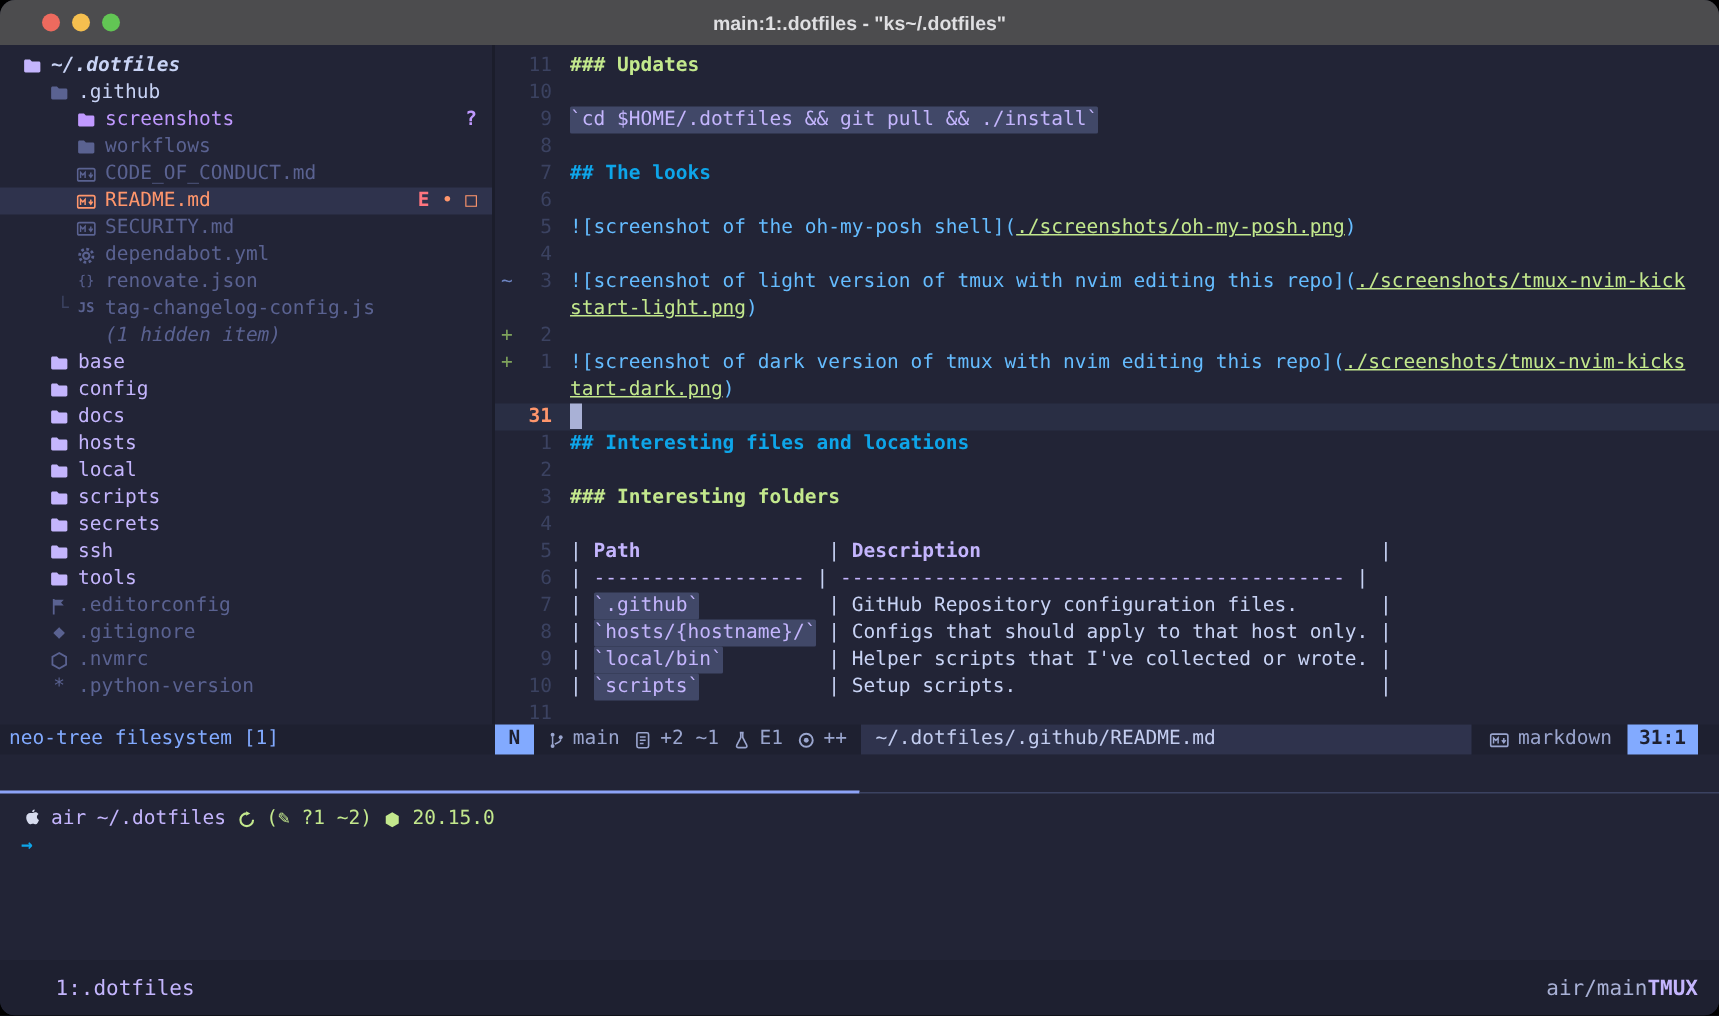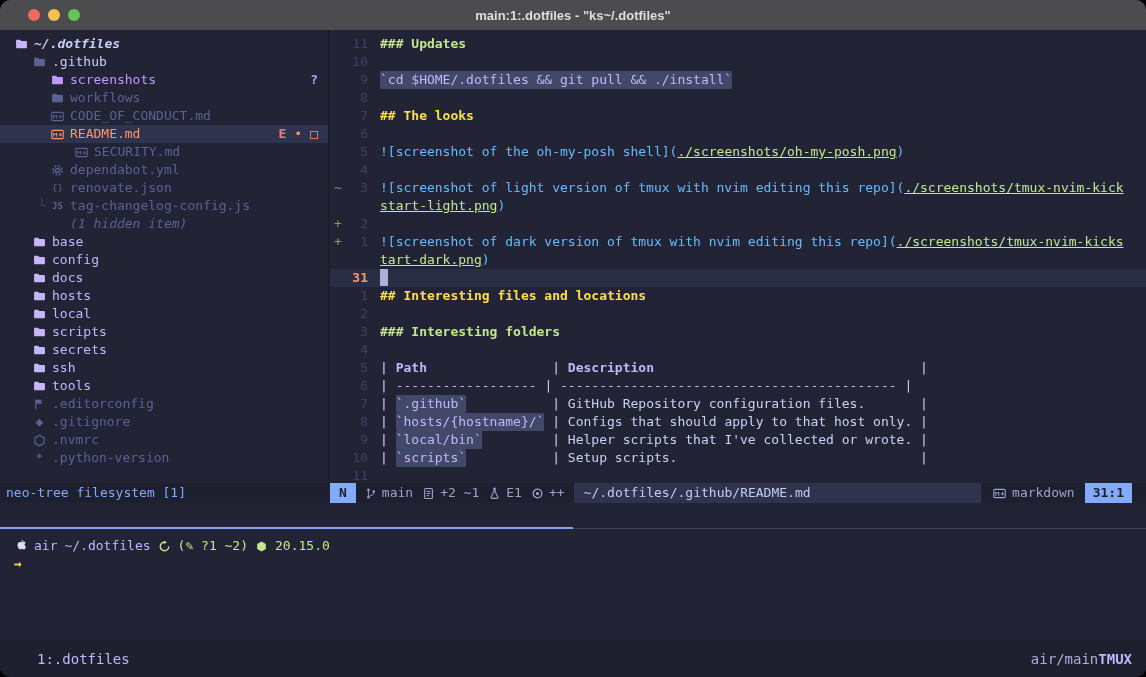--- a/index.html
+++ b/index.html
@@ -25,21 +25,21 @@
              background:#1e2030;color:#82aaff;padding-left:6px;box-sizing:border-box;}
   .vsplit{position:absolute;top:0;left:328px;width:2px;height:453px;background:#1b1d2b;}
   
   .editor{position:absolute;top:5px;left:330px;width:816px;height:448px;overflow:hidden;}
   .ed-row{height:18px;display:flex;white-space:pre;position:relative;}
   .ed-row.cursorline{background:#292e44;}
   .ed-sign{width:14px;padding-left:4px;box-sizing:border-box;flex:none;}
   .ed-num{width:24px;text-align:right;color:#3b4261;margin-right:12px;flex:none;}
   .cursor{display:inline-block;width:8px;height:17px;background:#a9b1d6;vertical-align:top;}
   
-  .green{color:#c3e88d}.yellow{color:#fde047}.orange{color:#ff966c}.red{color:#ff757f}
+  .green{color:#c3e88d}.yellow{color:#0ea5e9}.orange{color:#ff966c}.red{color:#ff757f}
   .purple{color:#c099ff}.blue{color:#c4b5fd}.cyan{color:#65bcff}.fg{color:#c8d3f5}
   .dim{color:#5a6291}.white{color:#d7dcee}.bold{font-weight:bold}.italic{font-style:italic}
   .underline{text-decoration:underline}.codebg{background:#414868;border-radius:1px}
   .sign-add{color:#7fa35c}.sign-change{color:#6d84c2}
   
   .statusline{position:absolute;left:330px;right:0;top:453px;height:20px;line-height:20px;
               background:#1e2030;display:flex;align-items:center;color:#9aa5ce;}
   .sl-mode{background:#82aaff;color:#1e2030;font-weight:bold;padding:0 9px;flex:none;}
   .sl-seg{display:inline-flex;align-items:center;gap:5px;margin-left:9px;flex:none;}
   .sl-file{flex:1;background:#2f334d;margin-left:9px;padding-left:10px;color:#c3cdf0;
@@ -88,21 +88,21 @@
               <path d="M1 2.4c0-.5.4-.9.9-.9h2.7l1.2 1.2h4.3c.5 0 .9.4.9.9v5c0 .5-.4.9-.9.9H1.9c-.5 0-.9-.4-.9-.9z"></path>
             </svg></span><span class="dim">workflows</span></div>
         <div class="nt-row" style="padding-left: 50px;"><span class="ico nt-icon dim"><svg width="13" height="13" viewBox="0 0 12 12" fill="currentColor" xmlns="http://www.w3.org/2000/svg">
               <rect x="0.7" y="2.2" width="10.6" height="7.6" rx="1.1" fill="none" stroke="currentColor"></rect>
               <path d="M2.5 8V4.6l1.4 1.5 1.4-1.5V8M8.8 4.6v2.2M7.6 5.9l1.2 1.6 1.2-1.6" stroke="currentColor" fill="none" stroke-width=".9"></path>
             </svg></span><span class="dim">CODE_OF_CONDUCT.md</span></div>
         <div class="nt-row sel" style="padding-left: 50px;"><span class="ico nt-icon orange"><svg width="13" height="13" viewBox="0 0 12 12" fill="currentColor" xmlns="http://www.w3.org/2000/svg">
               <rect x="0.7" y="2.2" width="10.6" height="7.6" rx="1.1" fill="none" stroke="currentColor"></rect>
               <path d="M2.5 8V4.6l1.4 1.5 1.4-1.5V8M8.8 4.6v2.2M7.6 5.9l1.2 1.6 1.2-1.6" stroke="currentColor" fill="none" stroke-width=".9"></path>
             </svg></span><span class="orange">README.md</span><span class="nt-badges"><span class="red bold">E</span><span class="orange">•</span><span class="orange">□</span></span></div>
-        <div class="nt-row" style="padding-left: 50px; margin-left: 24px;"><span class="ico nt-icon dim"><svg width="13" height="13" viewBox="0 0 12 12" fill="currentColor" xmlns="http://www.w3.org/2000/svg">
+        <div class="nt-row" style="padding-left: 50px;"><span class="ico nt-icon dim"><svg width="13" height="13" viewBox="0 0 12 12" fill="currentColor" xmlns="http://www.w3.org/2000/svg">
               <rect x="0.7" y="2.2" width="10.6" height="7.6" rx="1.1" fill="none" stroke="currentColor"></rect>
               <path d="M2.5 8V4.6l1.4 1.5 1.4-1.5V8M8.8 4.6v2.2M7.6 5.9l1.2 1.6 1.2-1.6" stroke="currentColor" fill="none" stroke-width=".9"></path>
             </svg></span><span class="dim">SECURITY.md</span></div>
         <div class="nt-row" style="padding-left: 50px;"><span class="ico nt-icon dim"><svg width="13" height="13" viewBox="0 0 12 12" fill="currentColor" xmlns="http://www.w3.org/2000/svg">
               <circle cx="6" cy="6" r="1.9" fill="none" stroke="currentColor" stroke-width="1.3"></circle>
               <circle cx="6" cy="6" r="4.1" fill="none" stroke="currentColor" stroke-width="1.7" stroke-dasharray="1.7 1.5"></circle>
             </svg></span><span class="dim">dependabot.yml</span></div>
         <div class="nt-row" style="padding-left: 50px;"><span class="ico nt-icon dim" style="font-size: 9px;">{}</span><span class="dim">renovate.json</span></div>
         <div class="nt-row" style="padding-left: 38px;"><span class="nt-pre">└</span><span class="ico nt-icon dim" style="font-size: 9px; font-weight: bold;">JS</span><span class="dim">tag-changelog-config.js</span></div>
         <div class="nt-row" style="padding-left: 50px;"><span class="ico nt-icon"> </span><span class="dim italic">(1 hidden item)</span></div>

